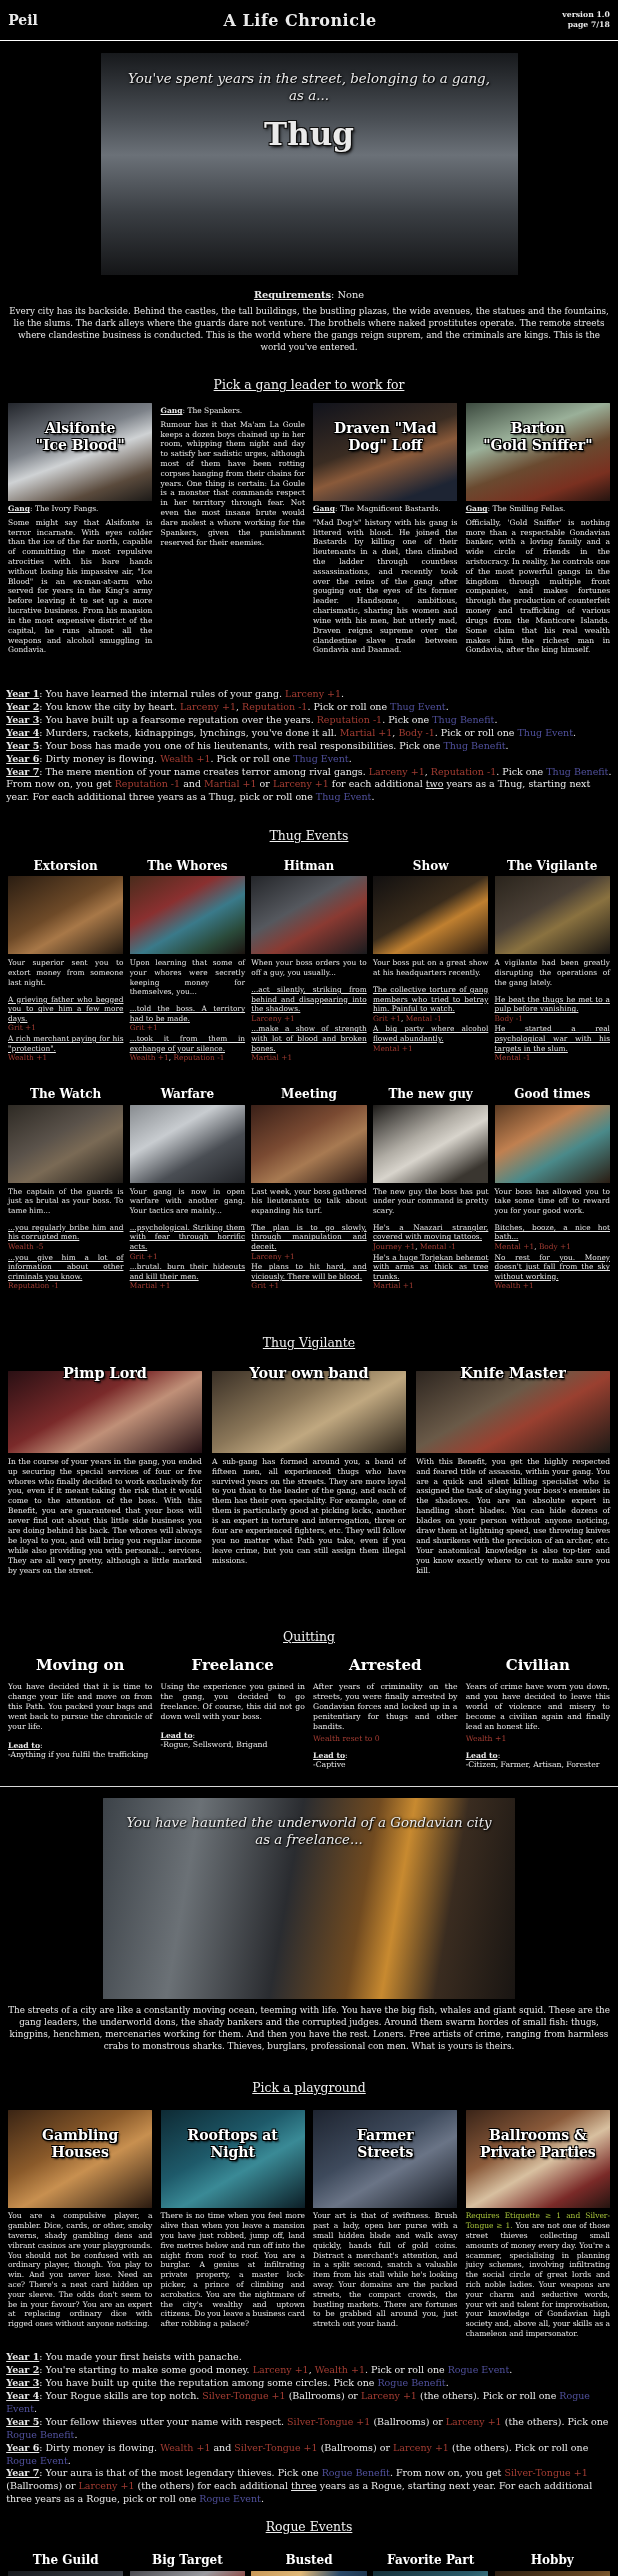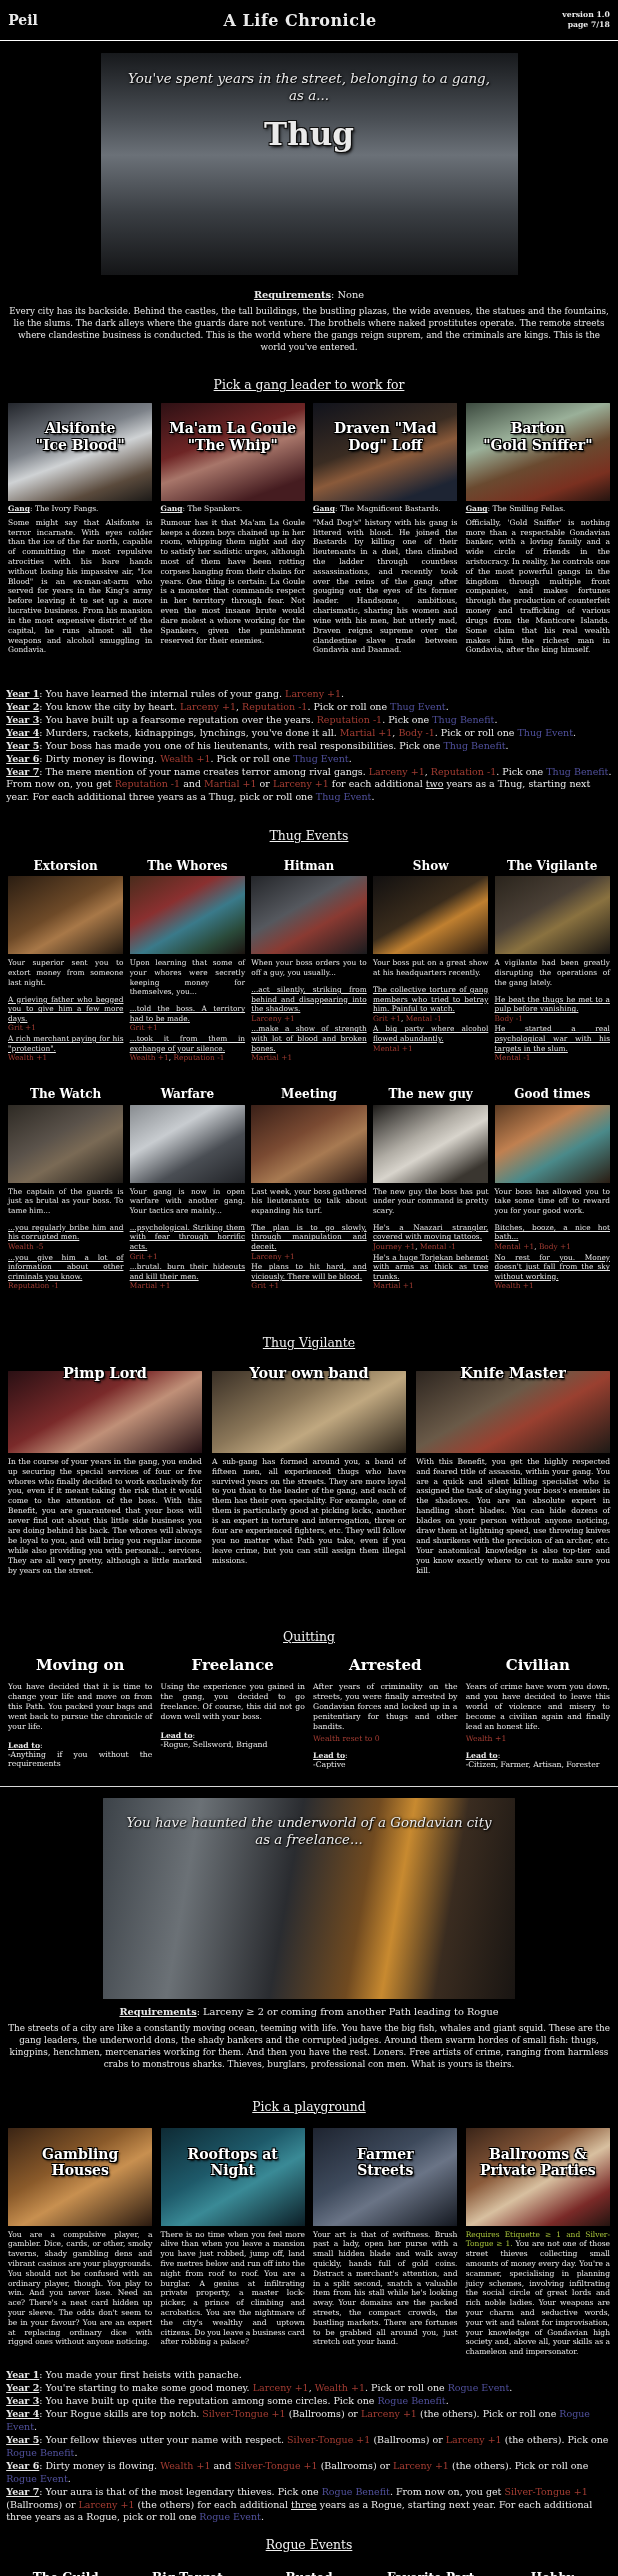--- a/index.html
+++ b/index.html
@@ -141,26 +141,20 @@
         <div class="pick-img img i-alsifonte">
           <div class="pick-name">
             <div>Alsifonte</div>
             <div>"Ice Blood"</div>
           </div>
         </div>
         <div class="topline"><span class="c-lbl">Gang</span><span class="c-w">: The Ivory Fangs.</span></div>
         <div class="card-text">Some might say that Alsifonte is terror incarnate. With eyes colder than the ice of the far north, capable of committing the most repulsive atrocities with his bare hands without losing his impassive air, "Ice Blood" is an ex-man-at-arm who served for years in the King's army before leaving it to set up a more lucrative business. From his mansion in the most expensive district of the capital, he runs almost all the weapons and alcohol smuggling in Gondavia.</div>
       </article>
       <article class="pick-card">
-        <div class="pick-img img i-lagoule">
-          <div class="pick-name">
-            <div>Ma'am La Goule</div>
-            <div>"The Whip"</div>
-          </div>
-        </div>
         <div class="topline"><span class="c-lbl">Gang</span><span class="c-w">: The Spankers.</span></div>
         <div class="card-text">Rumour has it that Ma'am La Goule keeps a dozen boys chained up in her room, whipping them night and day to satisfy her sadistic urges, although most of them have been rotting corpses hanging from their chains for years. One thing is certain: La Goule is a monster that commands respect in her territory through fear. Not even the most insane brute would dare molest a whore working for the Spankers, given the punishment reserved for their enemies.</div>
       </article>
       <article class="pick-card">
         <div class="pick-img img i-draven">
           <div class="pick-name">
             <div>Draven "Mad</div>
             <div>Dog" Loff</div>
           </div>
         </div>
@@ -322,21 +316,21 @@
         </div>
         <p class="ben-text">With this Benefit, you get the highly respected and feared title of assassin, within your gang. You are a quick and silent killing specialist who is assigned the task of slaying your boss's enemies in the shadows. You are an absolute expert in handling short blades. You can hide dozens of blades on your person without anyone noticing, draw them at lightning speed, use throwing knives and shurikens with the precision of an archer, etc. Your anatomical knowledge is also top-tier and you know exactly where to cut to make sure you kill.</p>
       </article>
     </div>
     <div class="sec-head" id="thug-quit-head"><span>Quitting</span></div>
     <div class="row cols4" id="thug-quit-row">
       <article class="q-card">
         <h3 class="q-title">Moving on</h3>
         <p class="q-text">You have decided that it is time to change your life and move on from this Path. You packed your bags and went back to pursue the chronicle of your life.</p>
         <div class="q-lead"><span class="c-lbl">Lead to</span><span class="c-w">:</span></div>
-        <div class="q-lead-items">-Anything if you without the requirements</div>
+        <div class="q-lead-items">-Anything if you fulfil the trafficking</div>
       </article>
       <article class="q-card">
         <h3 class="q-title">Freelance</h3>
         <p class="q-text">Using the experience you gained in the gang, you decided to go freelance. Of course, this did not go down well with your boss.</p>
         <div class="q-lead"><span class="c-lbl">Lead to</span><span class="c-w">:</span></div>
         <div class="q-lead-items">-Rogue, Sellsword, Brigand</div>
       </article>
       <article class="q-card">
         <h3 class="q-title">Arrested</h3>
         <p class="q-text">After years of criminality on the streets, you were finally arrested by Gondavian forces and locked up in a penitentiary for thugs and other bandits.</p>
@@ -349,21 +343,20 @@
         <p class="q-text">Years of crime have worn you down, and you have decided to leave this world of violence and misery to become a civilian again and finally lead an honest life.</p>
         <div class="q-note"><span class="c-r">Wealth +1</span></div>
         <div class="q-lead"><span class="c-lbl">Lead to</span><span class="c-w">:</span></div>
         <div class="q-lead-items">-Citizen, Farmer, Artisan, Forester</div>
       </article>
     </div>
     <hr class="divider">
     <div class="hero img i-rogue-hero" id="rogue-hero">
       <div class="hero-sub">You have haunted the underworld of a Gondavian city as a freelance...</div>
     </div>
-    <div class="reqline" id="rogue-req"><span class="c-lbl">Requirements</span><span class="c-w">: Larceny ≥ 2 or coming from another Path leading to Rogue</span></div>
     <div class="intro" id="rogue-intro">The streets of a city are like a constantly moving ocean, teeming with life. You have the big fish, whales and giant squid. These are the gang leaders, the underworld dons, the shady bankers and the corrupted judges. Around them swarm hordes of small fish: thugs, kingpins, henchmen, mercenaries working for them. And then you have the rest. Loners. Free artists of crime, ranging from harmless crabs to monstrous sharks. Thieves, burglars, professional con men. What is yours is theirs.</div>
     <div class="sec-head" id="rogue-pick-head"><span>Pick a playground</span></div>
     <div class="row cols4" id="rogue-pick-row">
       <article class="pick-card">
         <div class="pick-img img i-gambling">
           <div class="pick-name">
             <div>Gambling</div>
             <div>Houses</div>
           </div>
         </div>

